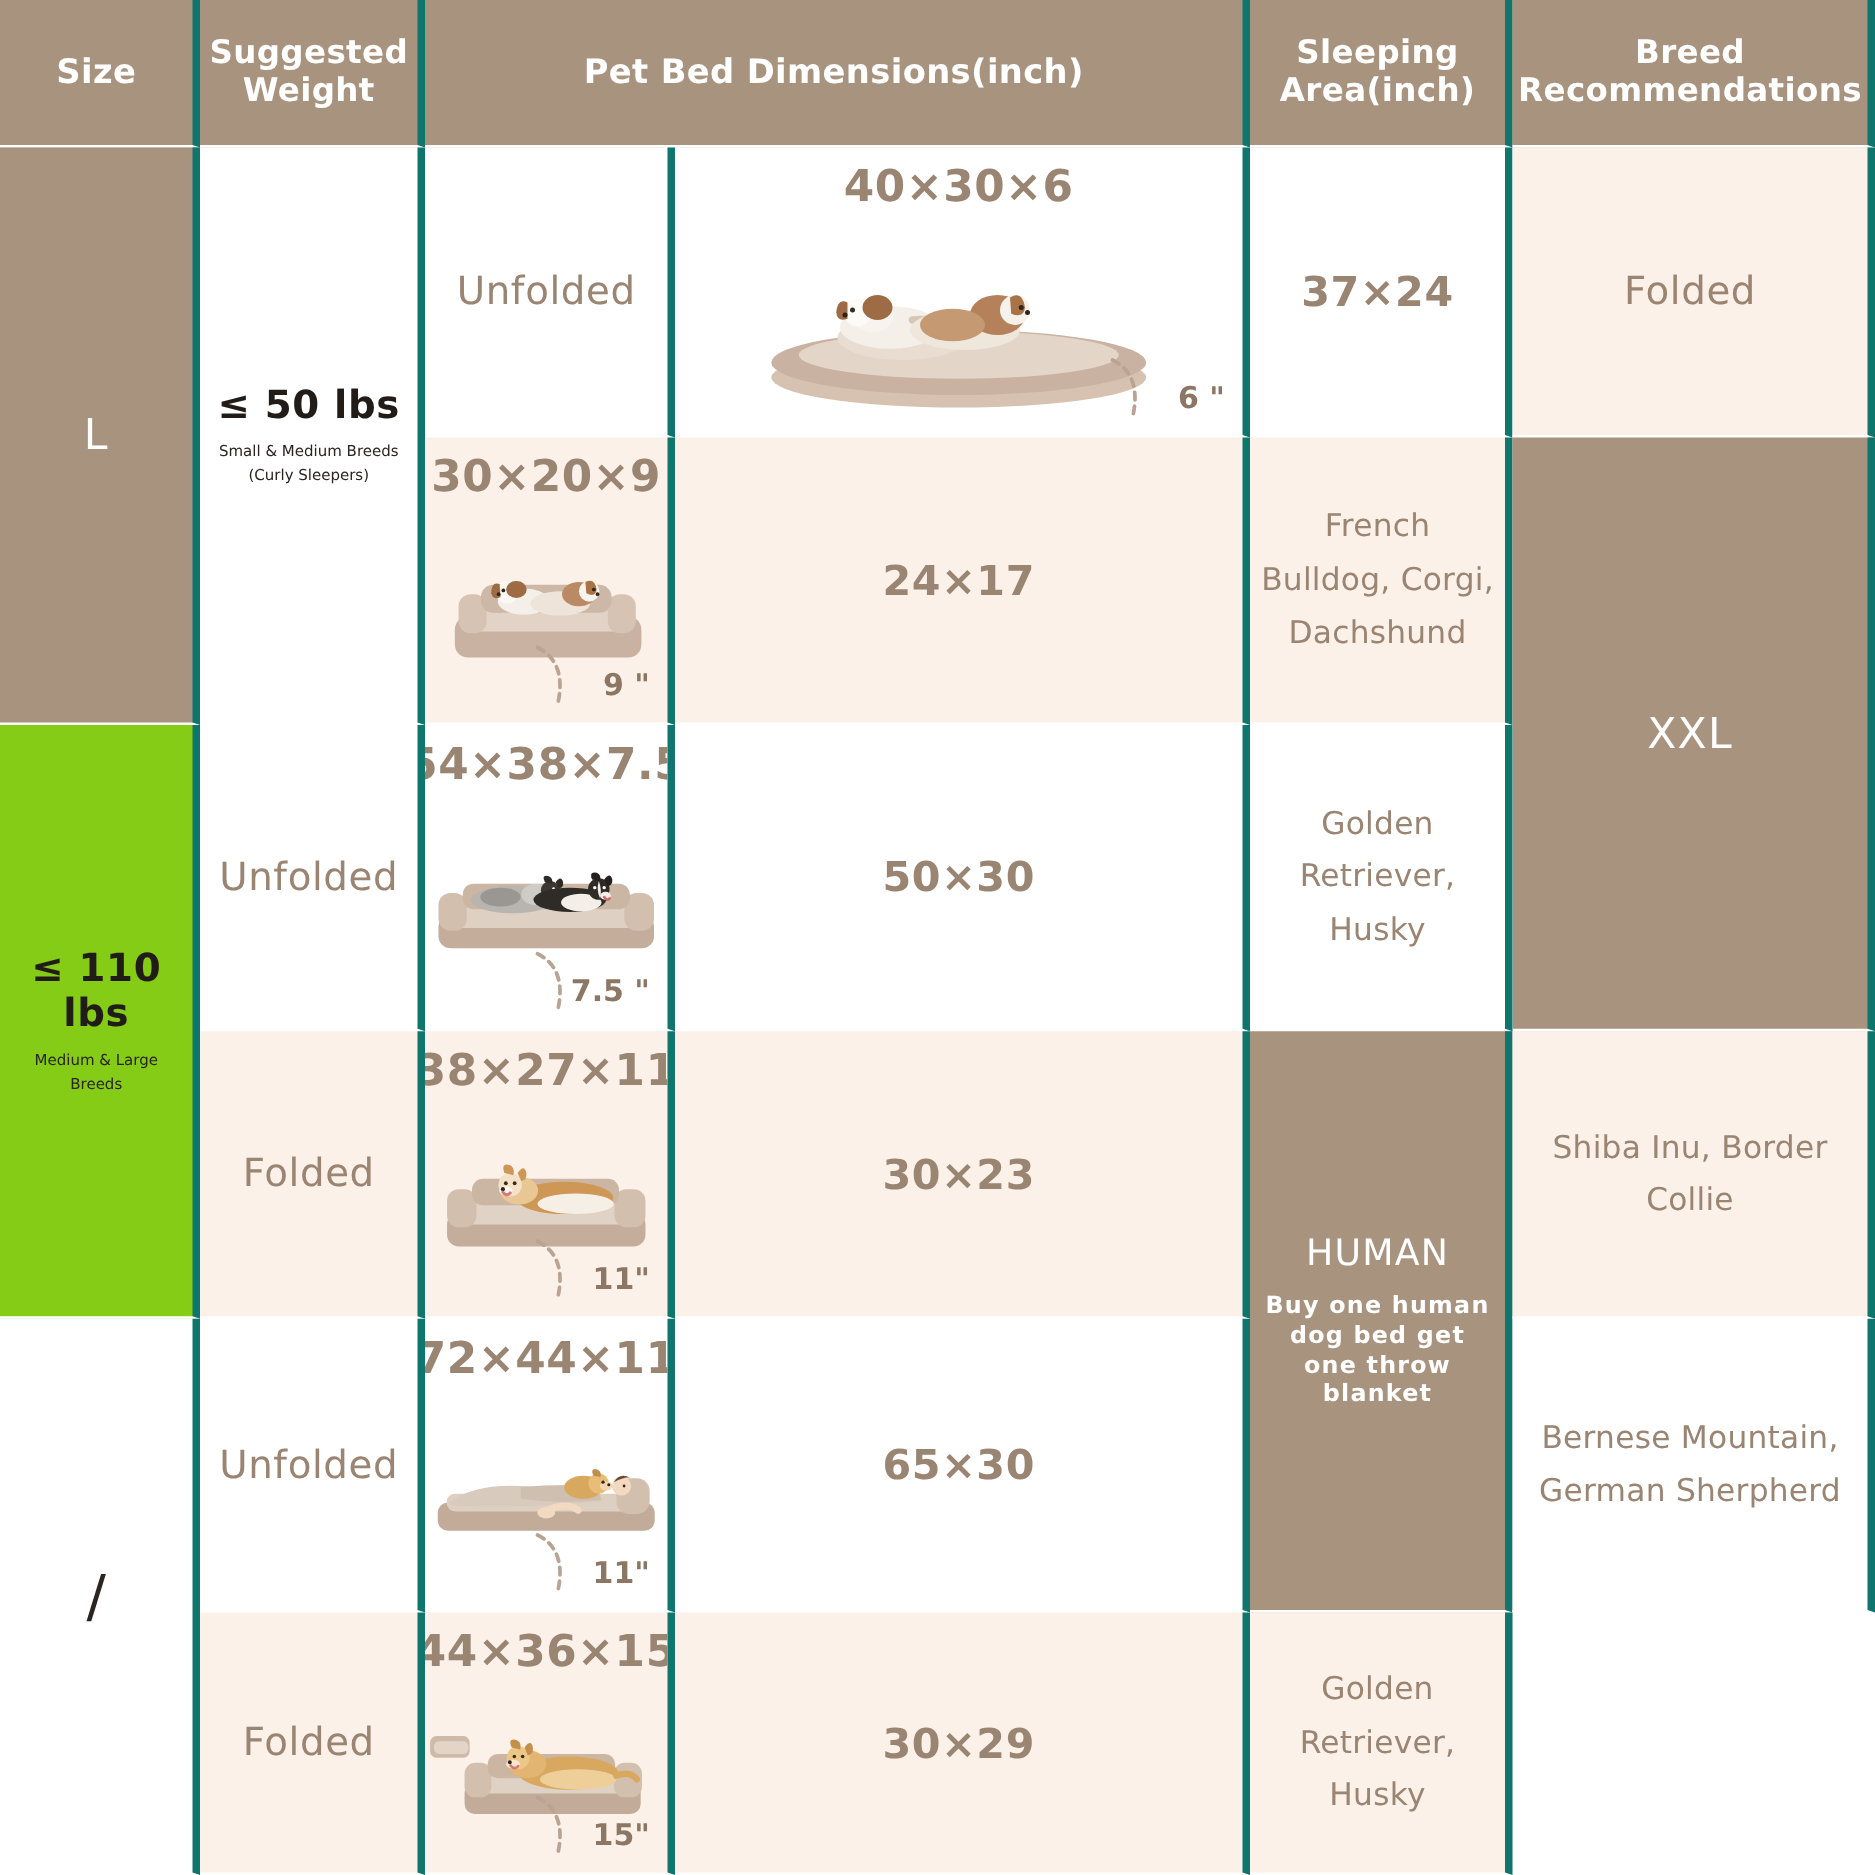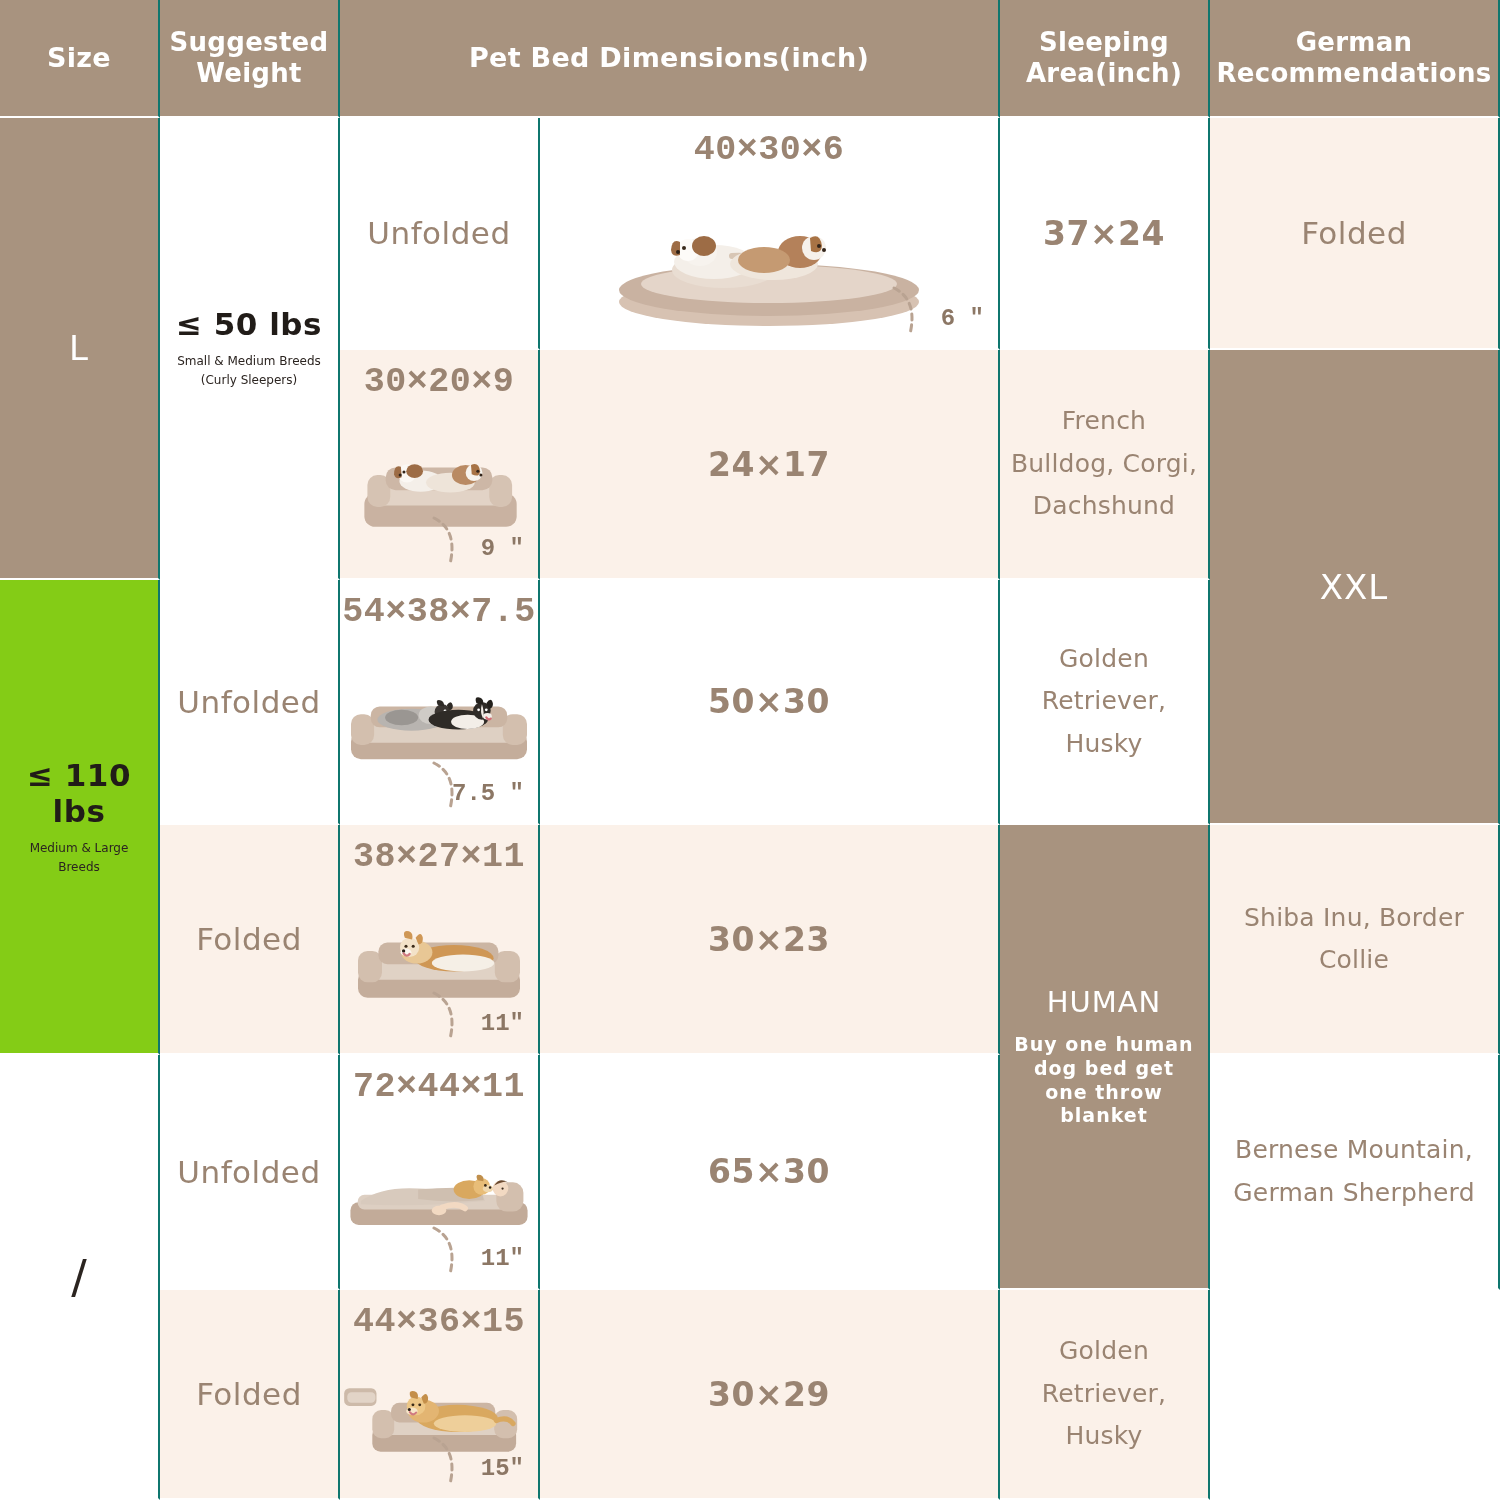--- a/index.html
+++ b/index.html
@@ -17,21 +17,21 @@
     width: 1500px;
     height: 1500px;
     box-sizing: border-box;
     display: grid;
     grid-template-columns: 160px 180px 200px 460px 210px 290px;
     grid-template-rows: 118px 232px 230px 245px 230px 235px 210px;
     background: #ffffff;
   }
   .cell {
     box-sizing: border-box;
-    border-right: 2px solid #0f766e;
+    border-right: 6px solid #0f766e;
     border-bottom: 2px solid #ffffff;
     display: flex;
     flex-direction: column;
     align-items: center;
     justify-content: center;
     text-align: center;
     position: relative;
     overflow: hidden;
   }
   
@@ -109,21 +109,20 @@
     font-size: 25px;
     line-height: 1.7;
     padding: 0 8px;
     letter-spacing: .2px;
   }
 
   
   .dimcell {
     justify-content: flex-end;
     padding-top: 12px;
-    font-family: Liberation Mono, monospace;
   }
   .dim-text {
     color: #9a8472;
     font-size: 35px;
     font-weight: bold;
     letter-spacing: .5px;
     margin-bottom: 2px;
   }
   .illus-wrap {
     position: relative;
@@ -161,21 +160,21 @@
   <div class="cell hdr small">
     <span>Suggested Weight</span>
   </div>
   <div class="cell hdr" style="grid-column: span 2;">
     <span>Pet Bed Dimensions(inch)</span>
   </div>
   <div class="cell hdr small">
     <span>Sleeping Area(inch)</span>
   </div>
   <div class="cell hdr small">
-    <span>German Recommendations</span>
+    <span>Breed Recommendations</span>
   </div>
 
   <div class="cell sizecol" style="grid-row: span 2;">
     <span class="sz-label">L</span>
   </div>
   <div class="cell weight" style="grid-row: span 2;">
     <span class="w-main">≤ 50 lbs</span>
     <span class="w-sub">Small &amp; Medium Breeds (Curly Sleepers)</span>
   </div>
 

